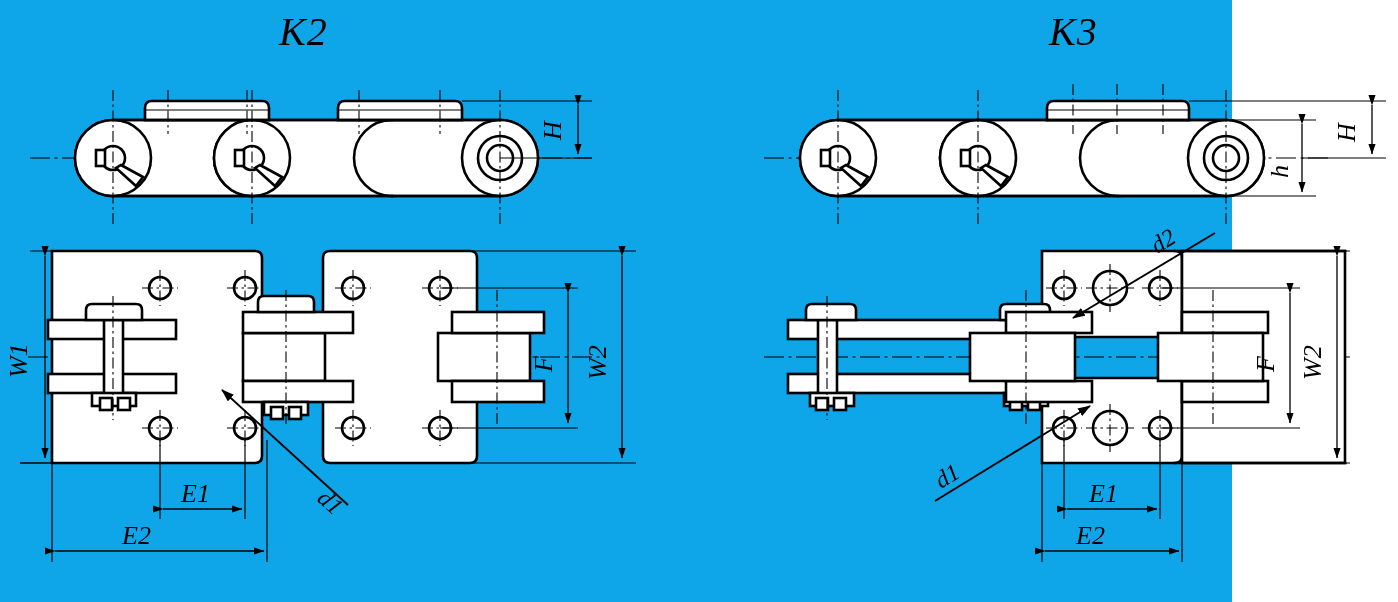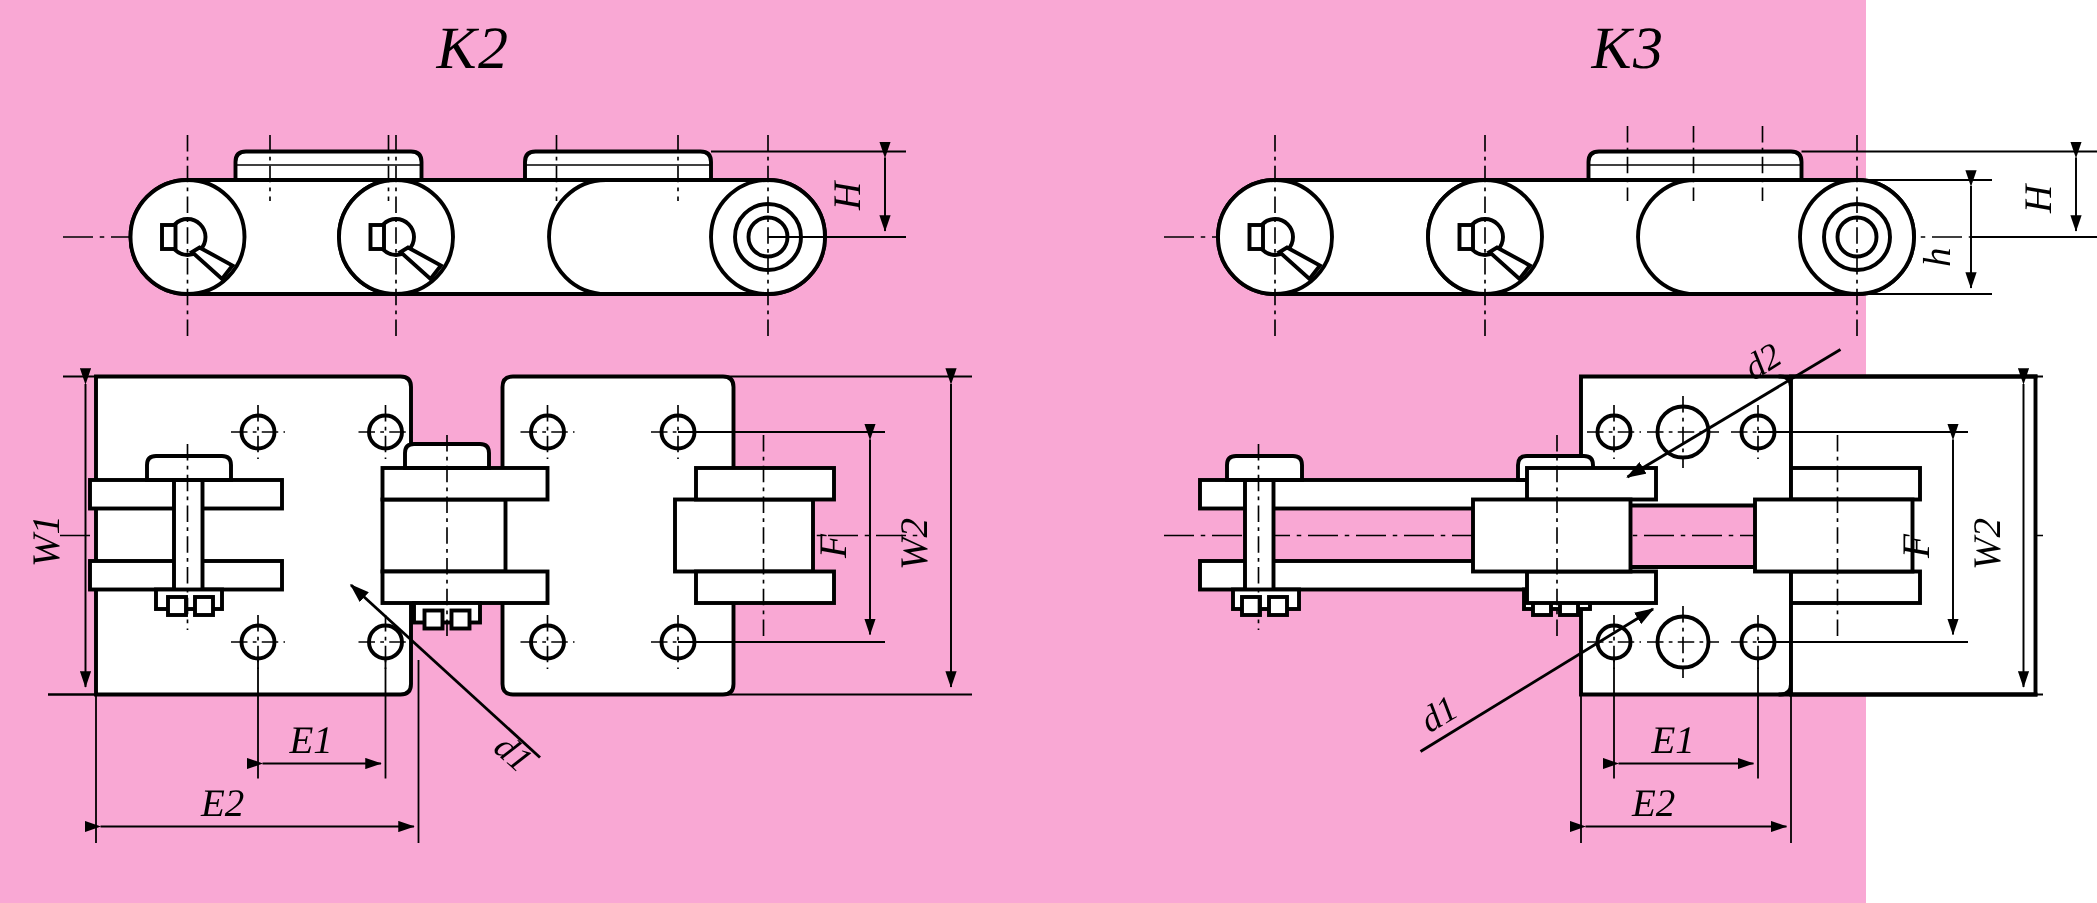--- a/index.html
+++ b/index.html
@@ -1,18 +1,18 @@
 <!DOCTYPE html>
 <html><head>
 <meta charset="utf-8">
 <style>
   html,body{margin:0;padding:0;background:#ffffff;}
   body{width:1398px;height:602px;overflow:hidden;
        font-family:"Liberation Sans",sans-serif;}
-  #sheet{position:relative;width:1232px;height:602px;background:#f9a8d4;padding-left:12px;}
+  #sheet{position:relative;width:1232px;height:602px;background:#0ea5e9;}
   svg{display:block;}
   .ol{fill:none;stroke:#000;stroke-width:2.6;stroke-linecap:square;stroke-linejoin:miter;}
   .ol-f{fill:#fff;stroke:#000;stroke-width:2.6;stroke-linejoin:miter;}
   .thin{fill:none;stroke:#000;stroke-width:1.15;}
   .dim{fill:none;stroke:#000;stroke-width:1.3;}
   .lead{fill:none;stroke:#000;stroke-width:1.9;}
   .ctr{fill:none;stroke:#000;stroke-width:1.1;
        stroke-dasharray:20 4.5 3 4.5;}
   .ctrs{fill:none;stroke:#000;stroke-width:1.1;
        stroke-dasharray:11 3.5 2.5 3.5;}

